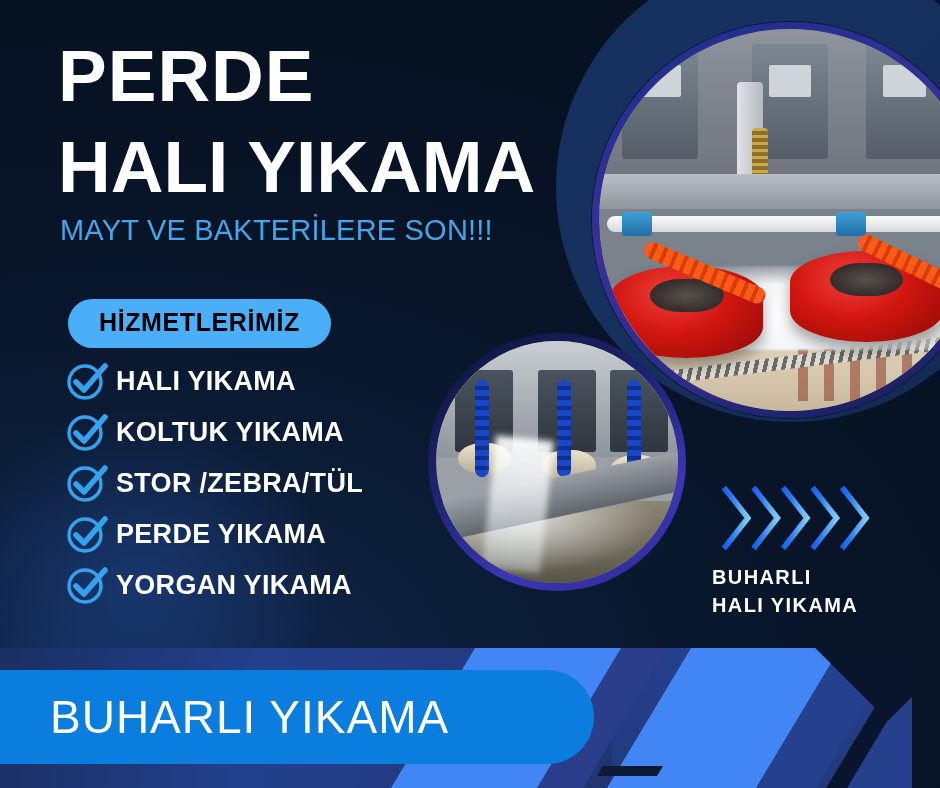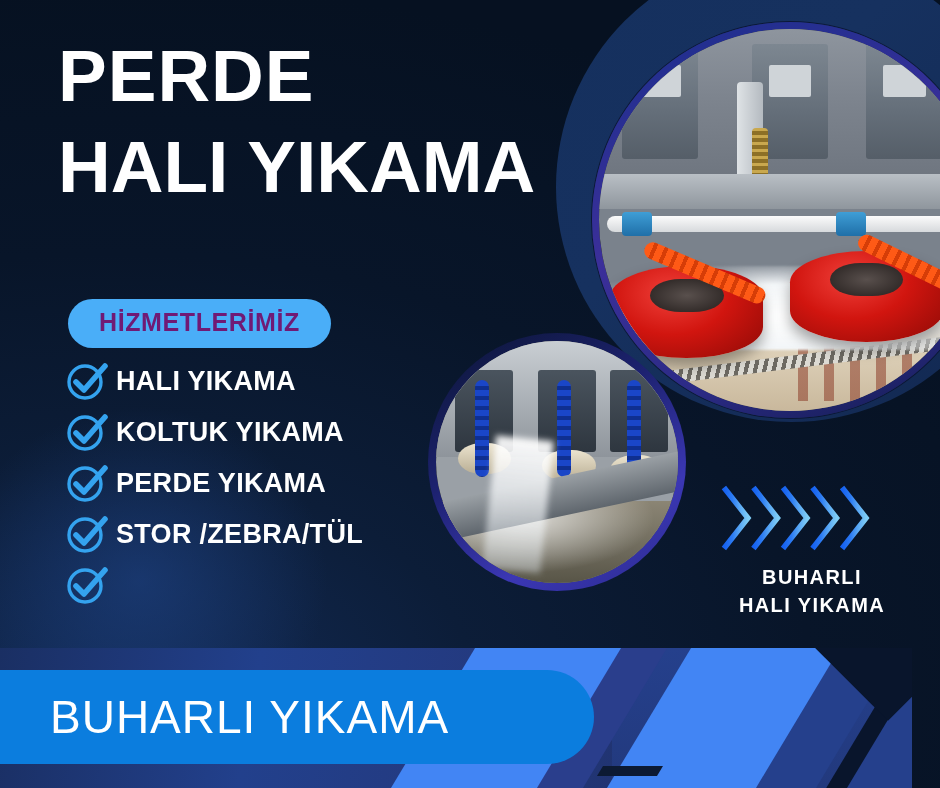--- a/index.html
+++ b/index.html
@@ -177,36 +177,36 @@
     position:absolute; left:60px; top:211px; width:520px;
     font-size:29px; color:#46a5e8; line-height:1.37; letter-spacing:.2px;
   }
 
   
   .badge {
     position:absolute; left:68px; top:299px;
     padding:9px 31px 11px 31px;
     background:#4aaef8;
     border-radius:26px;
-    color:#701a75;
+    color:#000000;
     font-size:25px; font-weight:bold; letter-spacing:.6px;
   }
 
   
   .services { position:absolute; left:64px; top:356px; width:420px; }
   .svc-row { display:flex; align-items:center; height:51px; }
   .svc-check { width:48px; height:44px; flex:0 0 48px; position:relative; }
   .svc-check svg { position:absolute; left:0; top:-3px; }
   .svc-label {
     font-size:27px; font-weight:bold; color:#ffffff;
     letter-spacing:.3px; margin-left:4px; white-space:nowrap;
   }
 
   
-  .logo { position:absolute; left:712px; top:482px; width:200px; text-align:center; }
+  .logo { position:absolute; left:712px; top:482px; width:200px; }
   .logo-arrows { width:185px; height:72px; margin:0 auto; display:block; }
   .logo-text {
     margin-top:10px; color:#ffffff; font-weight:bold;
     font-size:20px; line-height:1.38; letter-spacing:1.4px;
   }
 
   
   .banner {
     position:absolute; left:0; bottom:0; width:912px; height:140px;
     overflow:hidden;
@@ -292,20 +292,21 @@
       <div class="sm-water"></div>
     </div>
   </div>
 
   <div class="title-block">
     <div class="title-1">PERDE</div>
     <div class="title-2">HALI YIKAMA</div>
   </div>
 
   <div class="subtitle">
+    <div>MAYT VE BAKTERİLERE SON!!!</div>
   </div>
 
   <div class="badge">HİZMETLERİMİZ</div>
 
   <div class="services">
 
     <div class="svc-row">
       <span class="svc-check">
         <svg width="48" height="48" viewBox="0 0 48 48">
           <circle cx="21" cy="25" r="16" fill="none" stroke="#34a3ef" stroke-width="3.4"></circle>
@@ -325,40 +326,41 @@
       <span class="svc-label">KOLTUK YIKAMA</span>
     </div>
 
     <div class="svc-row">
       <span class="svc-check">
         <svg width="48" height="48" viewBox="0 0 48 48">
           <circle cx="21" cy="25" r="16" fill="none" stroke="#34a3ef" stroke-width="3.4"></circle>
           <path d="M12 25 L20 33 L41 9" fill="none" stroke="#34a3ef" stroke-width="5.6" stroke-linecap="round" stroke-linejoin="round"></path>
         </svg>
       </span>
-      <span class="svc-label">PERDE YIKAMA</span>
+      <span class="svc-label">STOR /ZEBRA/TÜL</span>
     </div>
 
     <div class="svc-row">
       <span class="svc-check">
         <svg width="48" height="48" viewBox="0 0 48 48">
           <circle cx="21" cy="25" r="16" fill="none" stroke="#34a3ef" stroke-width="3.4"></circle>
           <path d="M12 25 L20 33 L41 9" fill="none" stroke="#34a3ef" stroke-width="5.6" stroke-linecap="round" stroke-linejoin="round"></path>
         </svg>
       </span>
-      <span class="svc-label">STOR /ZEBRA/TÜL</span>
+      <span class="svc-label">PERDE YIKAMA</span>
     </div>
 
     <div class="svc-row">
       <span class="svc-check">
         <svg width="48" height="48" viewBox="0 0 48 48">
           <circle cx="21" cy="25" r="16" fill="none" stroke="#34a3ef" stroke-width="3.4"></circle>
           <path d="M12 25 L20 33 L41 9" fill="none" stroke="#34a3ef" stroke-width="5.6" stroke-linecap="round" stroke-linejoin="round"></path>
         </svg>
       </span>
+      <span class="svc-label">YORGAN YIKAMA</span>
     </div>
 
 
   </div>
 
   <div class="logo">
     <svg class="logo-arrows" viewBox="0 0 200 78">
       <defs>
         <linearGradient id="chevGrad" x1="0" y1="0" x2="1" y2="0">
           <stop offset="0%" stop-color="#1560f0"></stop>

